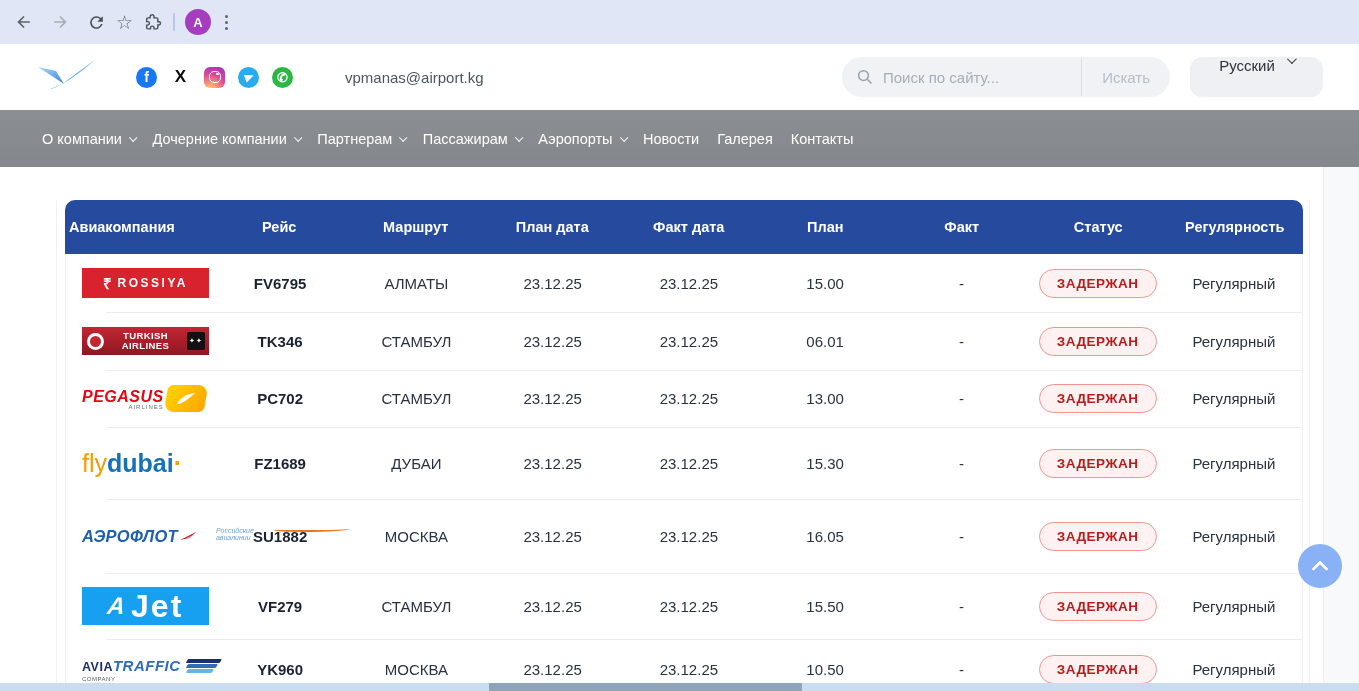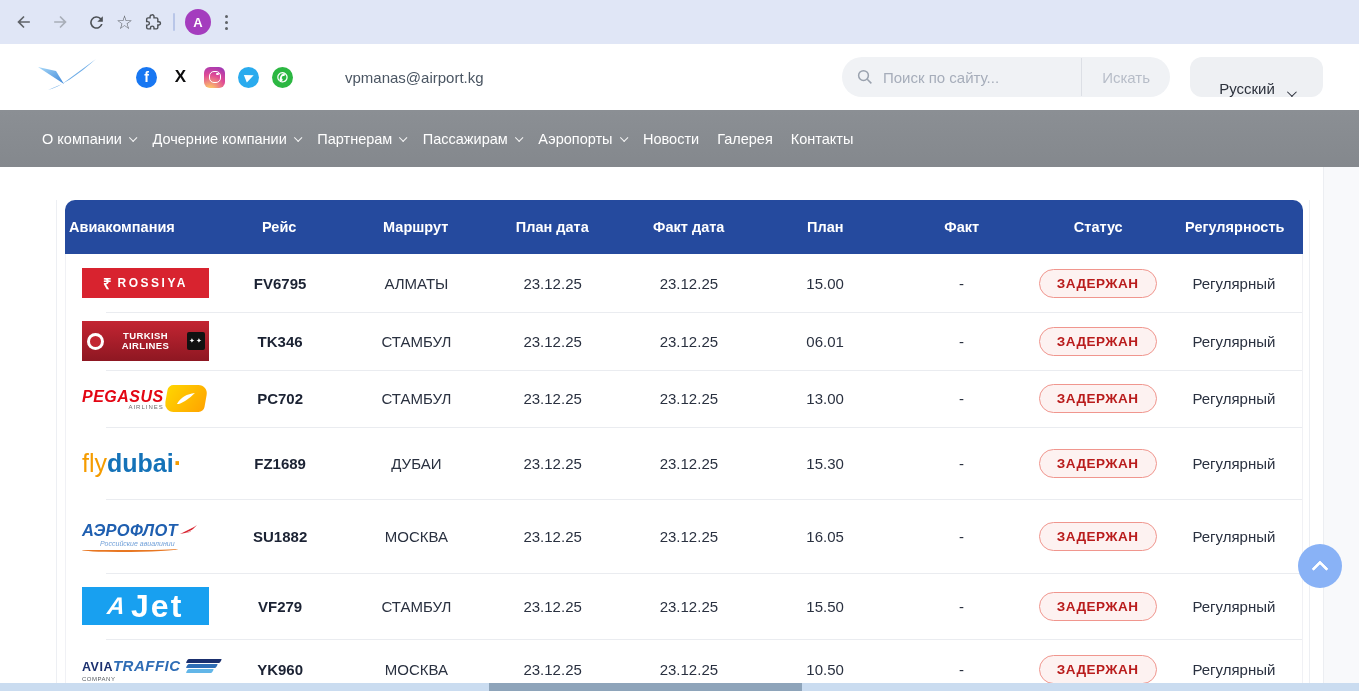--- a/index.html
+++ b/index.html
@@ -45,21 +45,21 @@
   .header-spacer { flex:1; }
   .search-pill { width:328px; height:40px; background:#f0f2f5; border-radius:21px; display:flex;
                  align-items:center; padding:0 0 0 14px; }
   .search-pill input { flex:1; border:none; outline:none; background:transparent; font-size:15px;
                        color:#3a4354; margin-left:9px; min-width:0;
                        font-family:"Liberation Sans", sans-serif; }
   .search-pill input::placeholder { color:#a6adba; }
   .search-div { width:1px; height:38px; background:#dcdfe5; }
   .search-go { padding:0 20px; font-size:15px; color:#b7bdc8; cursor:pointer; }
   .lang-pill { margin-left:20px; width:133px; height:40px; background:#eef0f3; border-radius:12px;
-               display:flex; align-items:flex-end; justify-content:center; gap:12px; font-size:15px;
+               display:flex; align-items:flex-start; justify-content:center; gap:12px; font-size:15px;
                color:#2c313c; font-weight:500; cursor:pointer; }
   .chev { display:inline-block; width:7px; height:7px; border-right:1.7px solid currentColor;
           border-bottom:1.7px solid currentColor; transform:rotate(45deg) translateY(-2px); }
 
   
   .main-nav { height:57px; background:linear-gradient(#8b8f94,#84888d); display:flex;
               align-items:center; gap:18px; padding:0 0 0 42px; }
   .nav-item { color:#fff; font-size:14.5px; font-weight:500; display:flex; align-items:center;
               gap:7px; cursor:pointer; white-space:nowrap; }
   .nav-item .chev { width:5.5px; height:5.5px; border-width:1.4px; opacity:.9; }
@@ -92,21 +92,21 @@
   .t-row:nth-child(1){height:58px}.t-row:nth-child(2){height:58px}.t-row:nth-child(3){height:57px}
   .t-row:nth-child(4){height:72px}.t-row:nth-child(5){height:74px}.t-row:nth-child(6){height:66px}
   .t-row:nth-child(7){height:60px}
 
   
   .lg-rossiya { width:127px; height:30px; background:#d8232f; color:#fff; display:flex;
                 align-items:center; justify-content:center; gap:6px; }
   .lg-rossiya .sym { font-size:15px; font-weight:700; }
   .lg-rossiya .txt { font-size:12px; font-weight:700; letter-spacing:2.5px; }
 
-  .lg-turkish { width:127px; height:40px; background:linear-gradient(#c32532,#8e1722); display:flex;
+  .lg-turkish { width:127px; height:28px; background:linear-gradient(#c32532,#8e1722); display:flex;
                 align-items:center; justify-content:space-between; padding:0 4px 0 5px; }
   .tk-emblem { width:17px; height:17px; border-radius:50%; background:#fff; position:relative; flex:0 0 auto;}
   .tk-emblem::after { content:""; position:absolute; left:3px; top:3px; width:11px; height:11px;
                       border-radius:50%; background:#c32532; }
   .tk-text { color:#fff; font-weight:800; font-size:9.5px; line-height:1.05; text-align:center;
              letter-spacing:.4px; }
   .tk-patch { width:18px; height:18px; background:#111; border-radius:2px; color:#fff; font-size:7px;
               display:flex; align-items:center; justify-content:center; letter-spacing:1px; flex:0 0 auto;}
   .tk-patch::before { content:"✦✦"; }
 
@@ -117,21 +117,21 @@
   .pg-swoosh { width:40px; height:27px; background:linear-gradient(120deg,#ffd500,#ffa400);
                border-radius:5px 10px 5px 10px; transform:skewX(-10deg); display:flex;
                align-items:center; justify-content:center; }
   .pg-swoosh svg { transform:skewX(10deg); }
 
   .lg-flydubai { display:flex; align-items:flex-end; }
   .fd-fly { color:#f59c00; font-size:25px; font-weight:400; }
   .fd-dubai { color:#1472b8; font-size:25px; font-weight:800; }
   .fd-dot { color:#f59c00; font-size:25px; font-weight:800; }
 
-  .lg-aeroflot { display:flex; flex-direction:column; }
+  .lg-aeroflot { display:flex; }
   .af-top { display:flex; align-items:center; gap:2px; }
   .af-main { color:#1f5fb0; font-size:16.5px; font-weight:800; font-style:italic; letter-spacing:.3px; }
   .af-sub { color:#6f9fd8; font-size:7px; font-style:italic; margin:0 0 0 18px; }
   .af-swoosh { width:96px; height:5px; border-bottom:2px solid #e87722; border-radius:0 0 80% 50%; }
 
   .lg-ajet { width:127px; height:38px; background:#18a0f0; color:#fff; display:flex;
              align-items:center; justify-content:center; gap:6px; }
   .aj-a { display:inline-block; font-size:24px; font-weight:700; transform:skewX(-18deg); }
   .aj-jet { font-size:32px; font-weight:700; letter-spacing:2px; }
 

